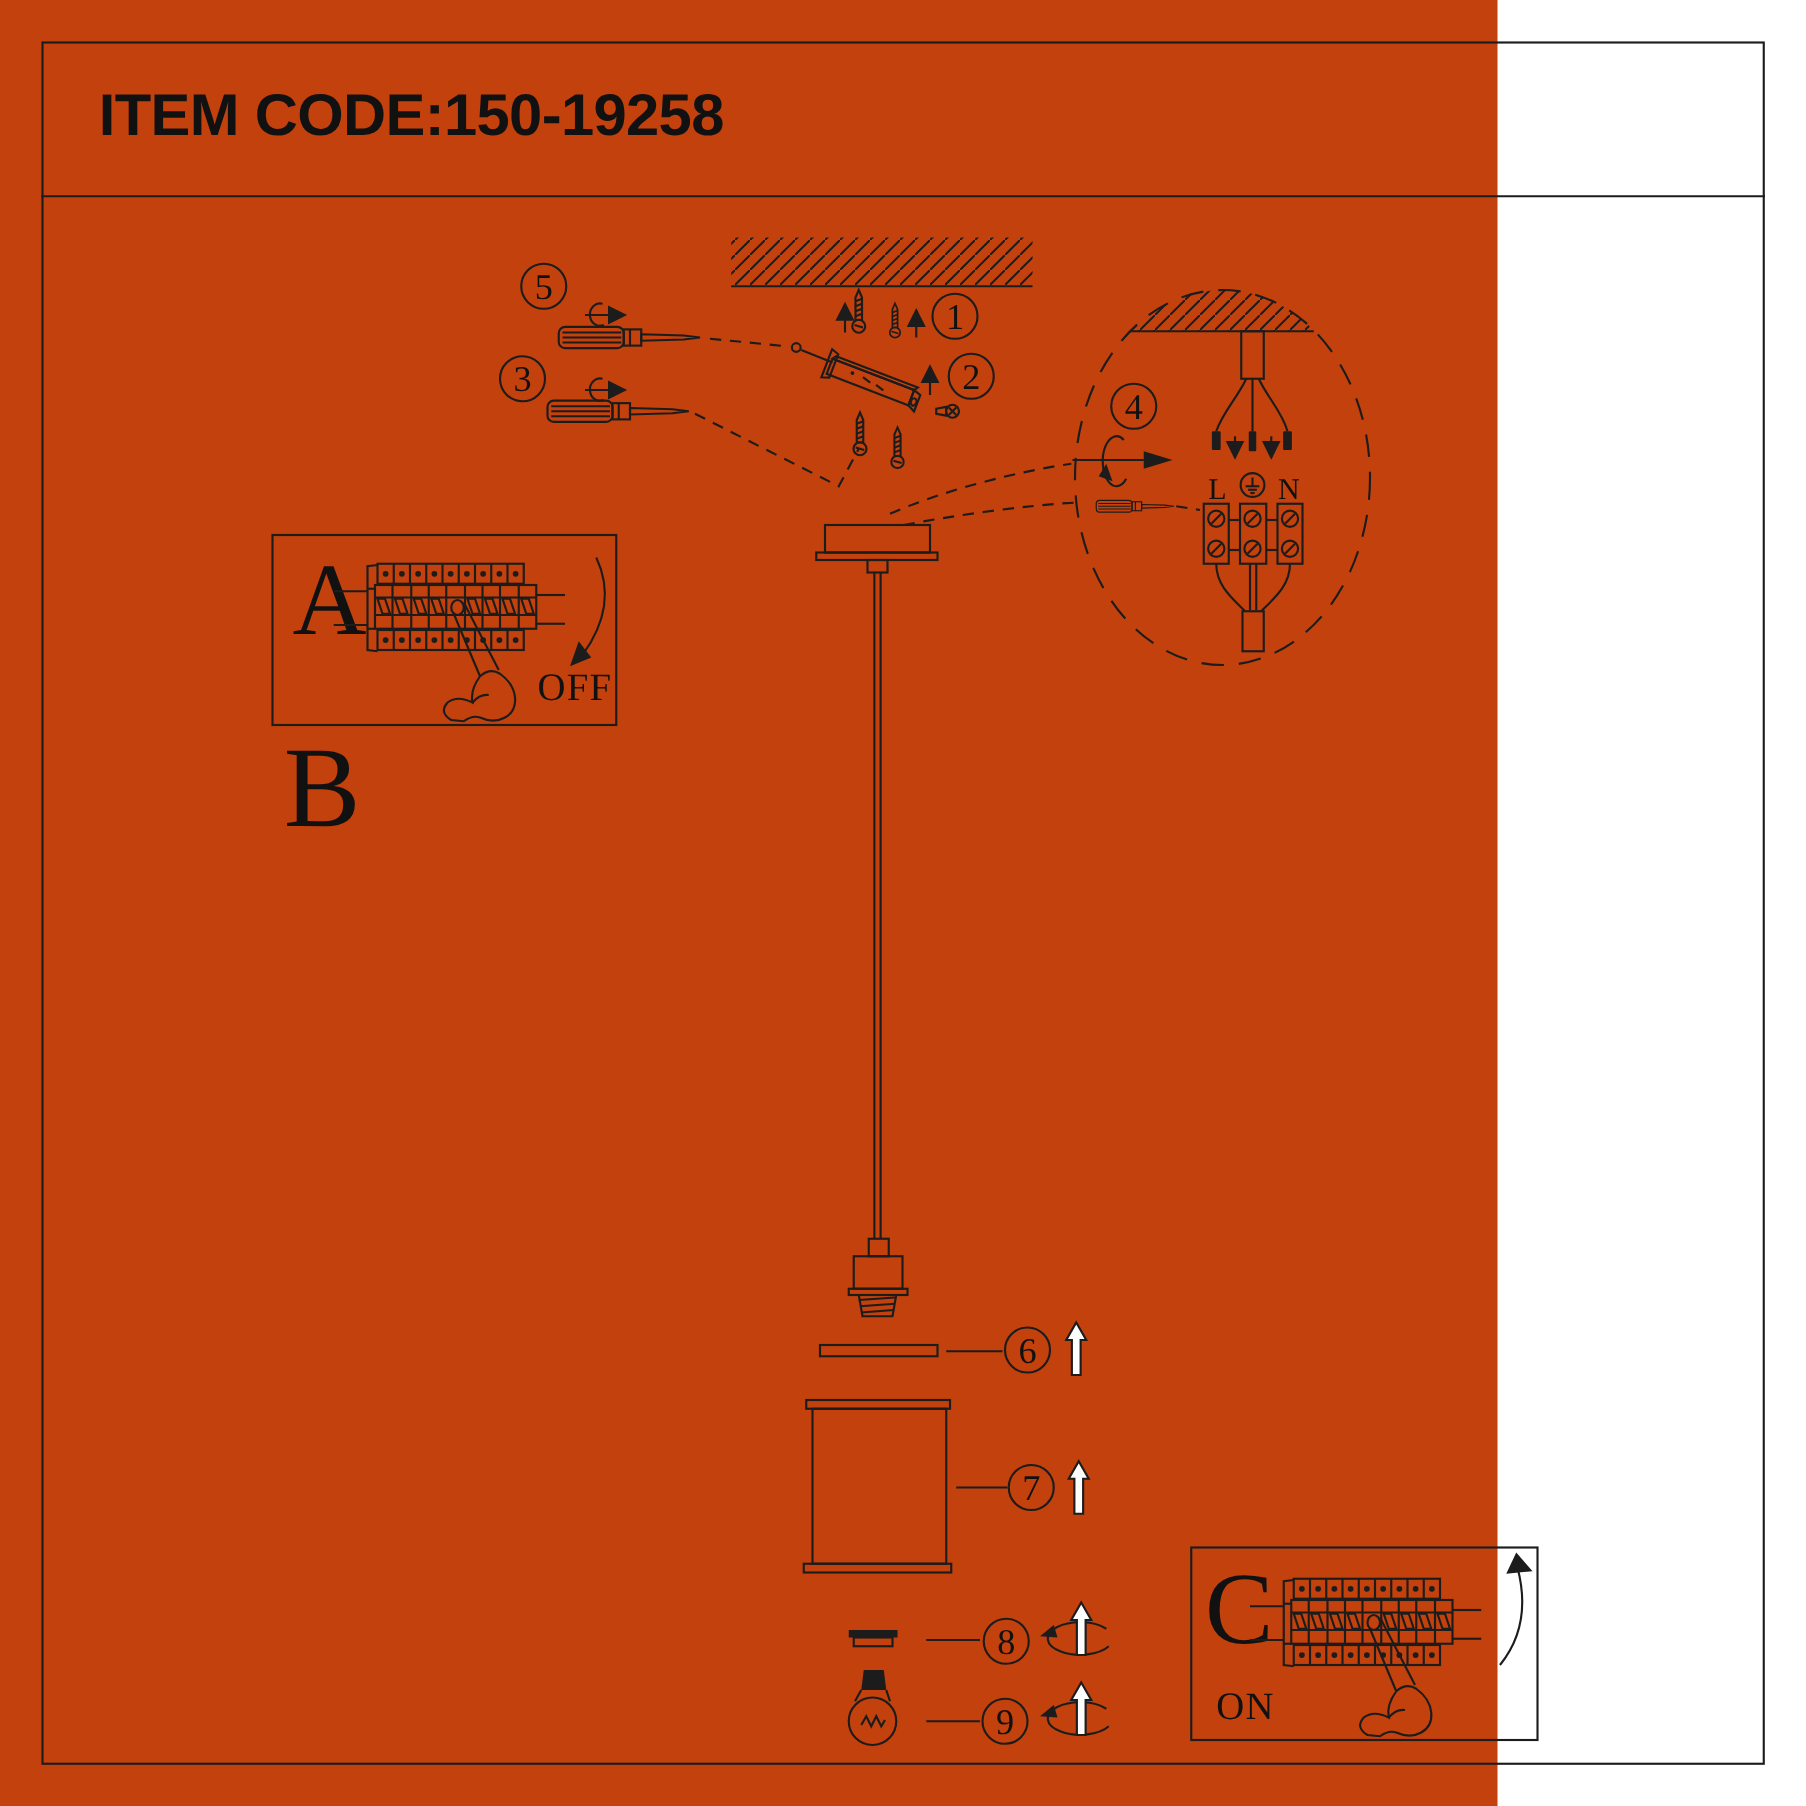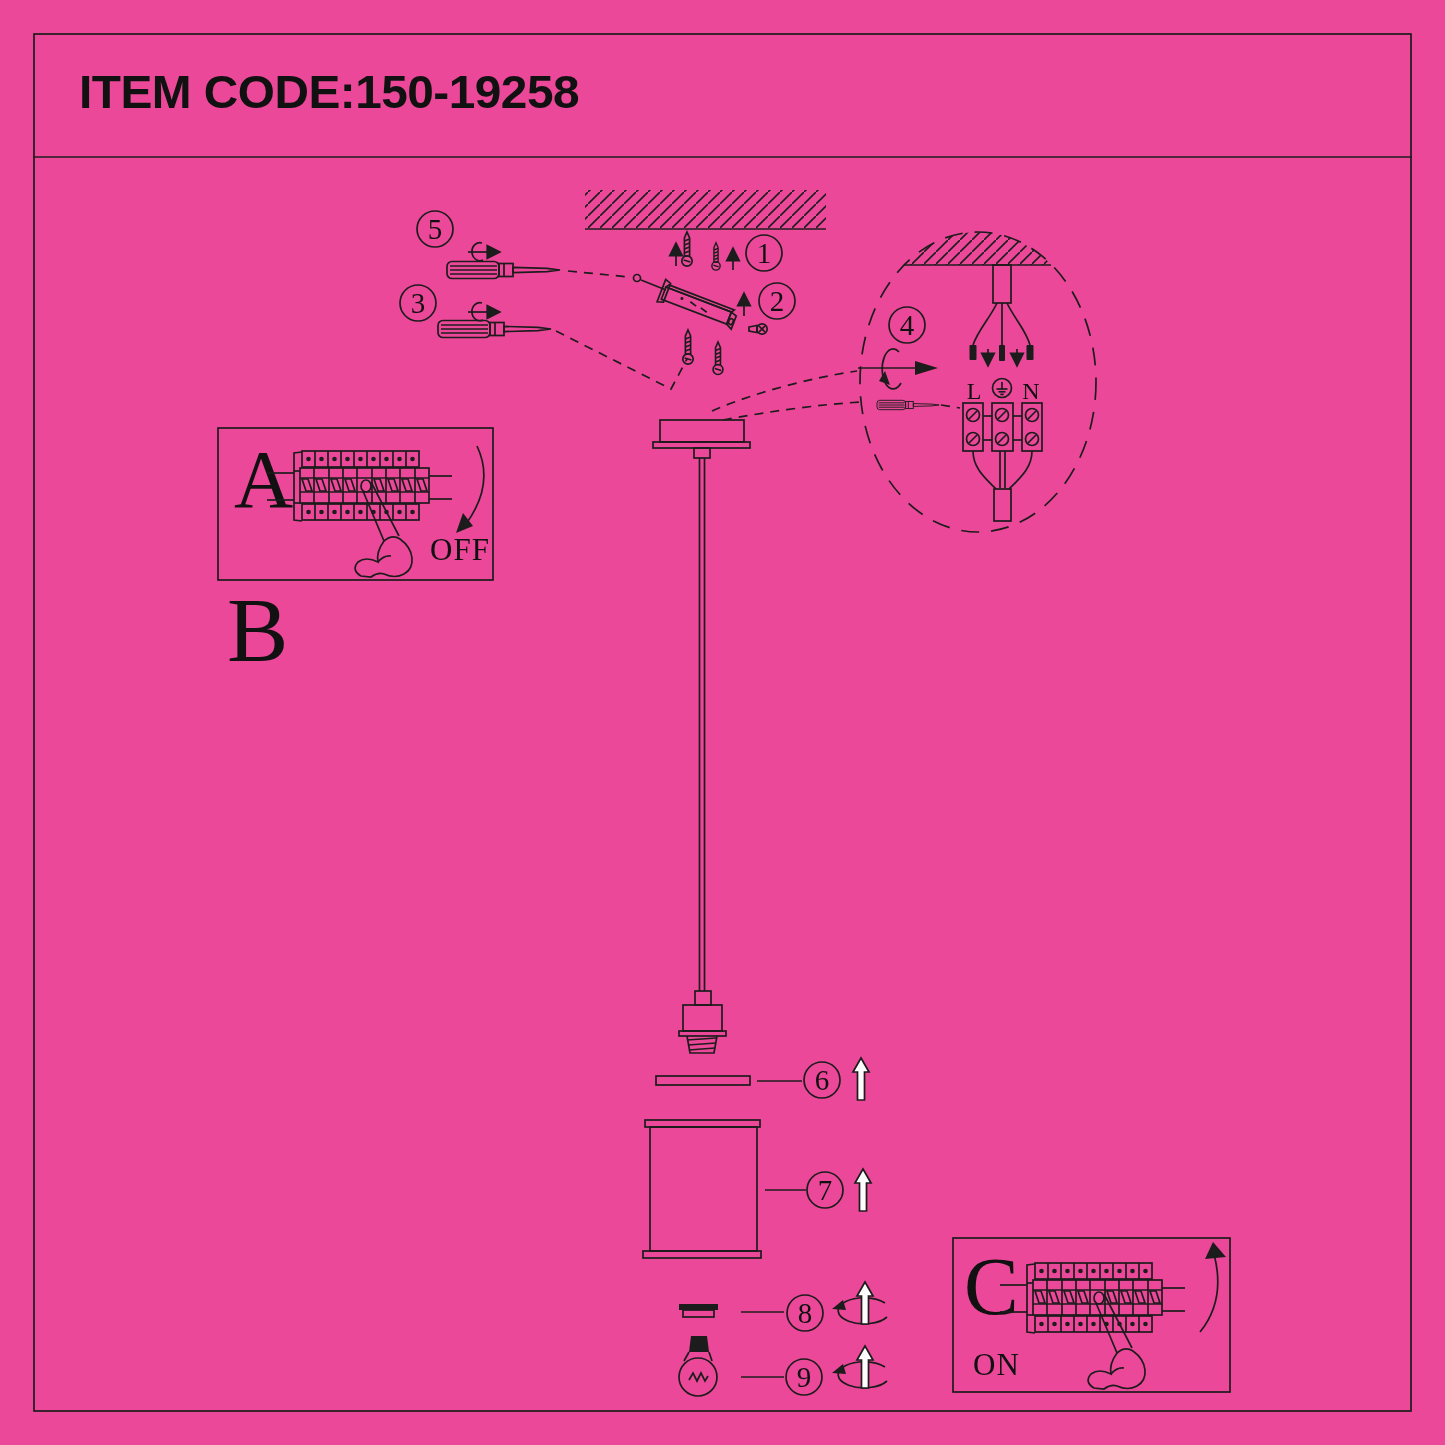--- a/index.html
+++ b/index.html
@@ -1,16 +1,16 @@
 <!DOCTYPE html>
 <html><head>
 <meta charset="utf-8">
 <style>
   html,body{margin:0;padding:0;background:#ffffff;}
-  .page{width:1445px;height:1445px;position:relative;background:#ec4899;}
+  .page{width:1198px;height:1445px;position:relative;background:#c2410c;}
   svg{display:block;}
   .ink{stroke:#1c1c1c;fill:none;stroke-width:1.7;}
   .fill-ink{fill:#1c1c1c;stroke:none;}
   .t-title{font:bold 47px "Liberation Sans",sans-serif;fill:#111;letter-spacing:-0.5px;}
   .t-letter{font:82px "Liberation Serif",serif;fill:#111;}
   .t-letter-b{font:92px "Liberation Serif",serif;fill:#111;}
   .t-state{font:31px "Liberation Serif",serif;fill:#111;letter-spacing:1px;}
   .t-step{font:29px "Liberation Serif",serif;fill:#111;text-anchor:middle;}
   .t-term{font:24px "Liberation Serif",serif;fill:#111;text-anchor:middle;}
   .dash{stroke-dasharray:9 7;}

